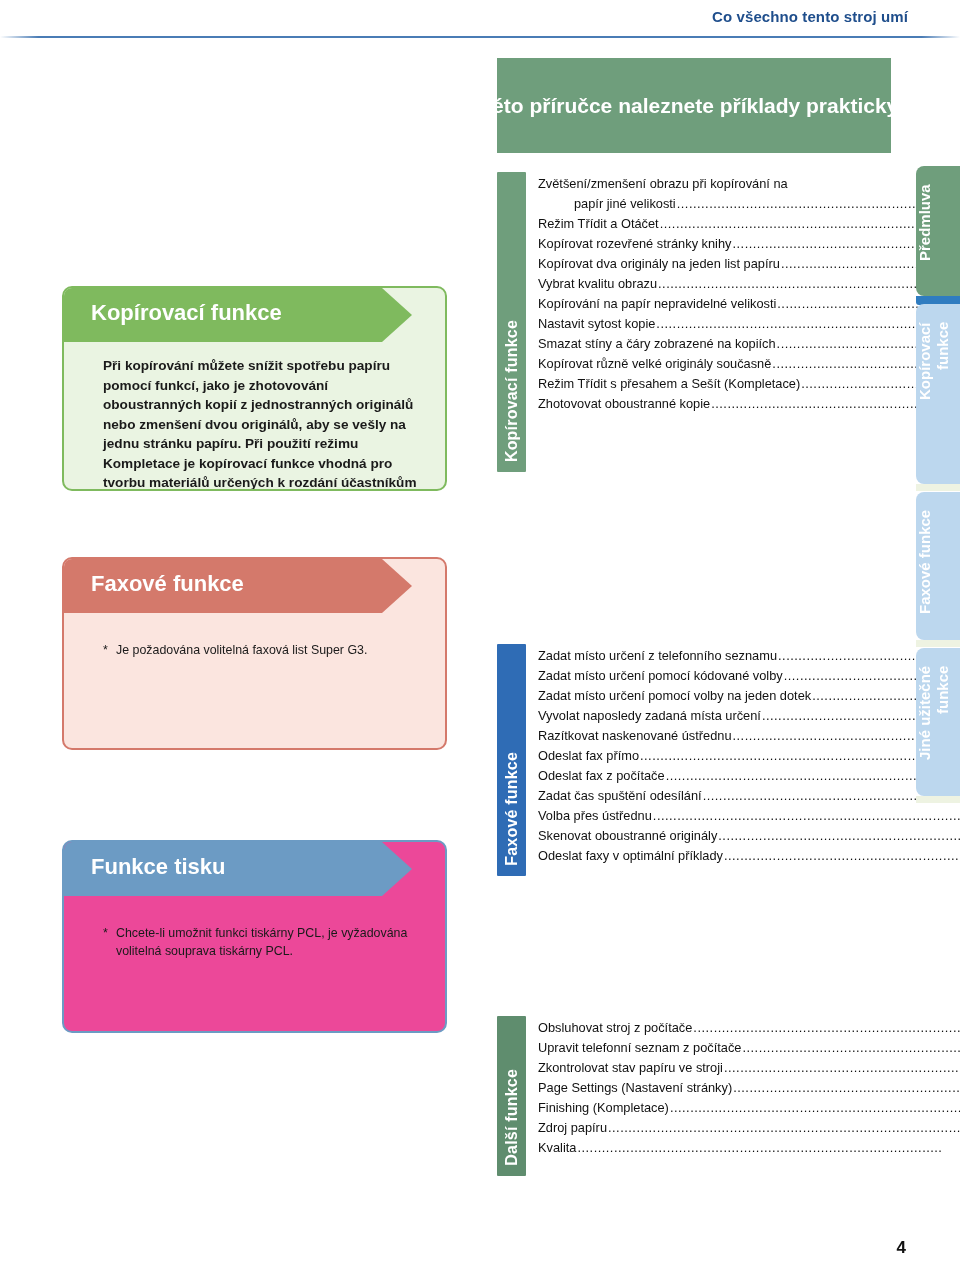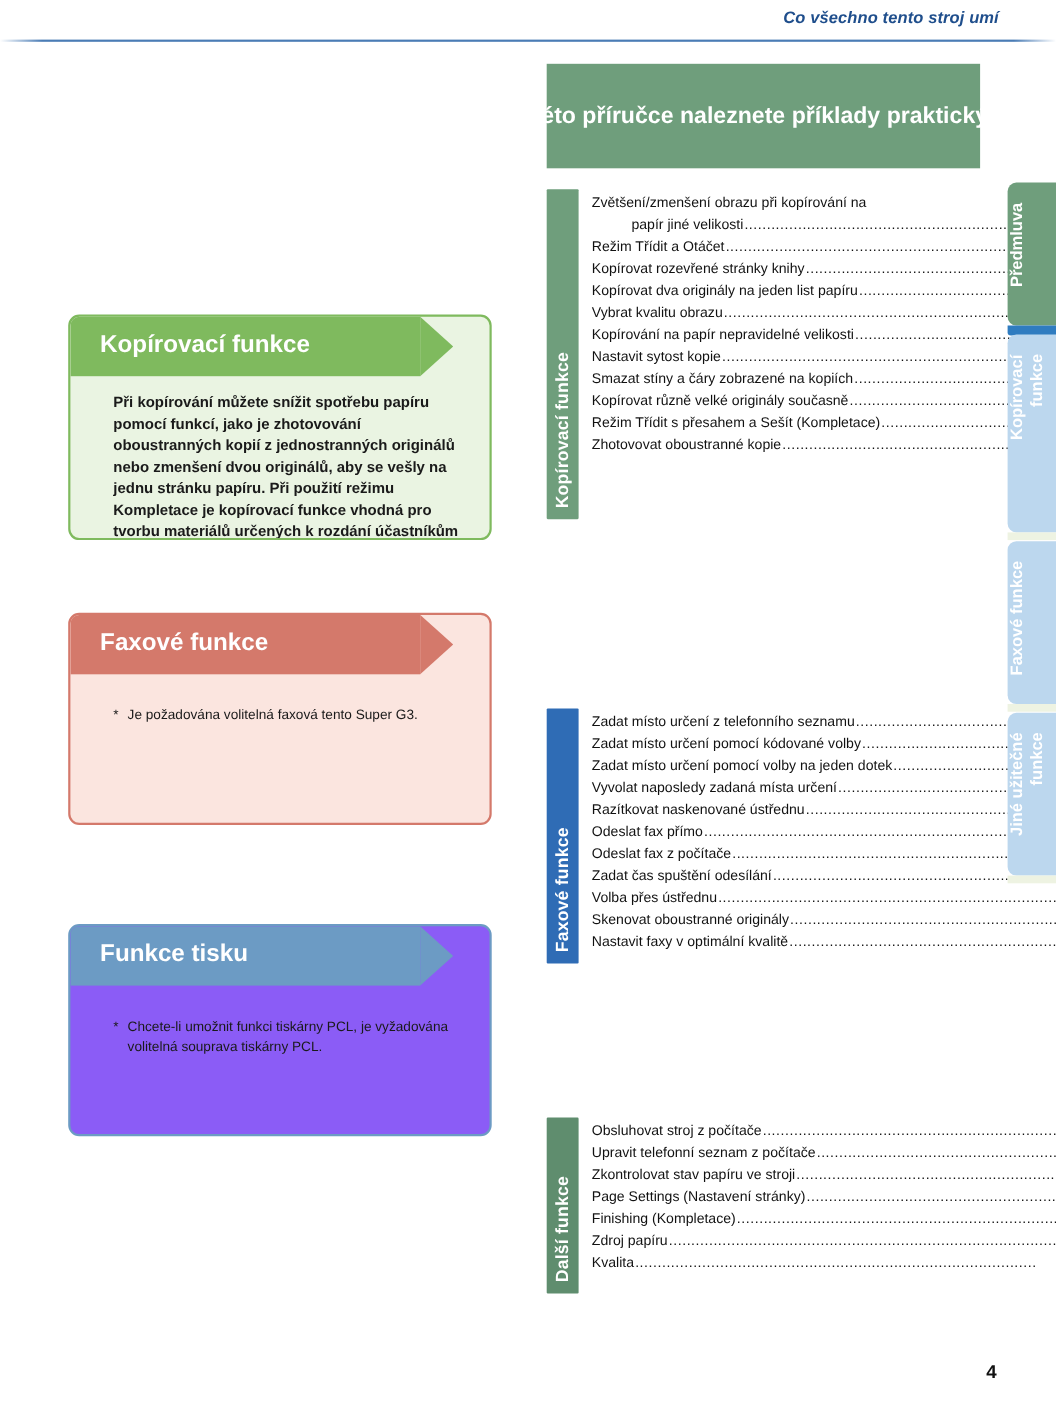--- a/index.html
+++ b/index.html
@@ -15,21 +15,20 @@
     overflow: hidden;
   }
 
   
   #running-header {
     position: absolute;
     top: 0;
     left: 0;
     width: 960px;
     height: 42px;
-    font-style: italic;
   }
   #running-header .hdr-text {
     position: absolute;
     right: 52px;
     top: 8px;
     font-size: 15px;
     font-weight: bold;
     color: #1f4e8c;
     letter-spacing: 0.1px;
     white-space: nowrap;
@@ -137,21 +136,21 @@
     border-color: #d4796b;
     background: #fbe5df;
   }
   #panel-fax .fp-bar { background: #d4796b; }
   #panel-fax .fp-arrow { border-left: 30px solid #d4796b; }
 
   
   #panel-print {
     left: 62px; top: 840px; width: 385px; height: 193px;
     border-color: #6c9bc4;
-    background: #8b5cf6;
+    background: #ec4899;
   }
   #panel-print .fp-bar { background: #6c9bc4; }
   #panel-print .fp-arrow { border-left: 30px solid #6c9bc4; }
 
   
   .toc-block {
     position: absolute;
     display: flex;
   }
   .toc-sidebar {
@@ -303,21 +302,21 @@
 
 <div class="feature-panel" id="panel-fax">
   <div class="fp-header">
     <div class="fp-bar"></div>
     <div class="fp-arrow"></div>
     <div class="fp-title">Faxové funkce</div>
   </div>
   <div class="fp-body">
     <div class="note">
       <span class="ast">*</span>
-      <span>Je požadována volitelná faxová tento Super G3.</span>
+      <span>Je požadována volitelná faxová list Super G3.</span>
     </div>
   </div>
 </div>
 
 <div class="feature-panel" id="panel-print">
   <div class="fp-header">
     <div class="fp-bar"></div>
     <div class="fp-arrow"></div>
     <div class="fp-title">Funkce tisku</div>
   </div>
@@ -421,21 +420,21 @@
       </div>
       <div class="toc-row">
         <span class="t-label">Volba přes ústřednu</span>
         <span class="t-dots">..........................................................................................</span>
       </div>
       <div class="toc-row">
         <span class="t-label">Skenovat oboustranné originály</span>
         <span class="t-dots">..........................................................................................</span>
       </div>
       <div class="toc-row">
-        <span class="t-label">Nastavit faxy v optimální kvalitě</span>
+        <span class="t-label">Odeslat faxy v optimální příklady</span>
         <span class="t-dots">..........................................................................................</span>
       </div>
     </div>
 </div>
 
 <div class="toc-block" id="toc-other">
   <div class="toc-sidebar">
     <span class="vlabel">Další funkce</span>
   </div>
   <div class="toc-list">

